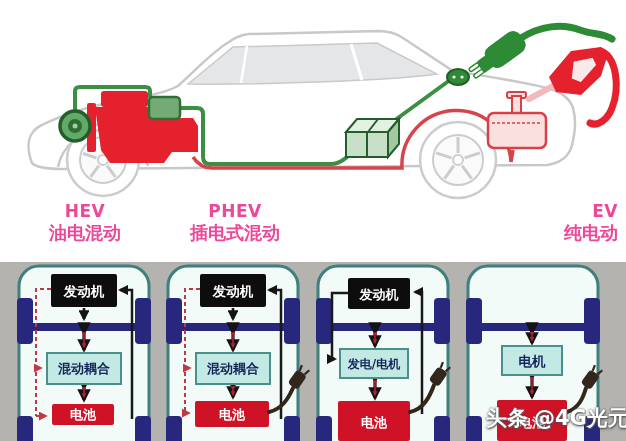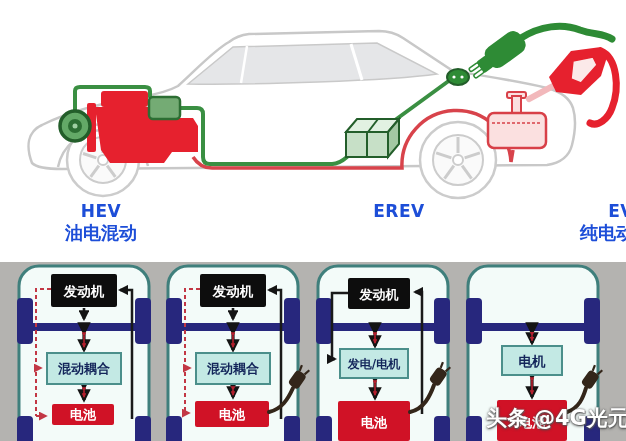--- a/index.html
+++ b/index.html
@@ -2,21 +2,21 @@
 <html><head>
 <meta charset="utf-8">
 <style>
   html,body{margin:0;padding:0;background:#ffffff;}
   .stage{
     position:relative;width:626px;height:441px;overflow:hidden;background:#ffffff;
     font-family:"DejaVu Sans","Liberation Sans",sans-serif;
   }
   svg{display:block;}
   .car{position:absolute;left:0;top:0;}
-  .vlabel{position:absolute;top:201px;width:170px;text-align:center;color:#1d4ed8;line-height:1.25;margin-left:16px;}
+  .vlabel{position:absolute;top:201px;width:170px;text-align:center;color:#ec4899;line-height:1.25;}
   .vlabel .abbr{font-size:17px;font-weight:bold;letter-spacing:.5px;}
   .vlabel .zh{font-size:18px;font-weight:bold;}
   .strip{position:absolute;left:0;top:262px;width:626px;height:179px;background:#b4b3b0;}
   .panel{position:absolute;top:262px;width:150px;height:179px;}
   .panel text{font-family:"DejaVu Sans","Liberation Sans",sans-serif;font-weight:bold;}
   .watermark{
     position:absolute;left:486px;top:404px;font-size:21px;font-weight:bold;color:#ffffff;
     white-space:nowrap;
     text-shadow:0 1px 3px rgba(70,70,70,.95),0 0 2px rgba(95,95,95,.85),1px 1px 0 rgba(110,110,110,.6);
   }
@@ -125,22 +125,25 @@
       <path d="M601,51 C617,58 620,88 612,108 C608,119 598,127 590,123" fill="none" stroke="#e6212e" stroke-width="7" stroke-linecap="round"></path>
       <polygon points="549,77 571,51 601,47 607,57 601,76 581,95 556,92" fill="#e6212e"></polygon>
       <polygon points="573,61 593,57 597,65 581,83 571,79" fill="#fbe9e9" stroke="#e6212e" stroke-width="1.5"></polygon>
     </g>
   </svg>
 
   <div class="vlabel" style="left:0px;">
     <div class="abbr">HEV</div>
     <div class="zh">油电混动</div>
   </div>
+  <div class="vlabel" style="left:150px;">
+    <div class="abbr">PHEV</div>
+    <div class="zh">插电式混动</div>
+  </div>
   <div class="vlabel" style="left:298px;">
-    <div class="abbr">EREV</div>
   </div>
   <div class="vlabel" style="left:448px;text-align:right;">
     <div class="abbr">EV</div>
     <div class="zh">纯电动</div>
   </div>
 
   <div class="strip"></div>
 
   <svg width="0" height="0" style="position:absolute">
     <defs>

